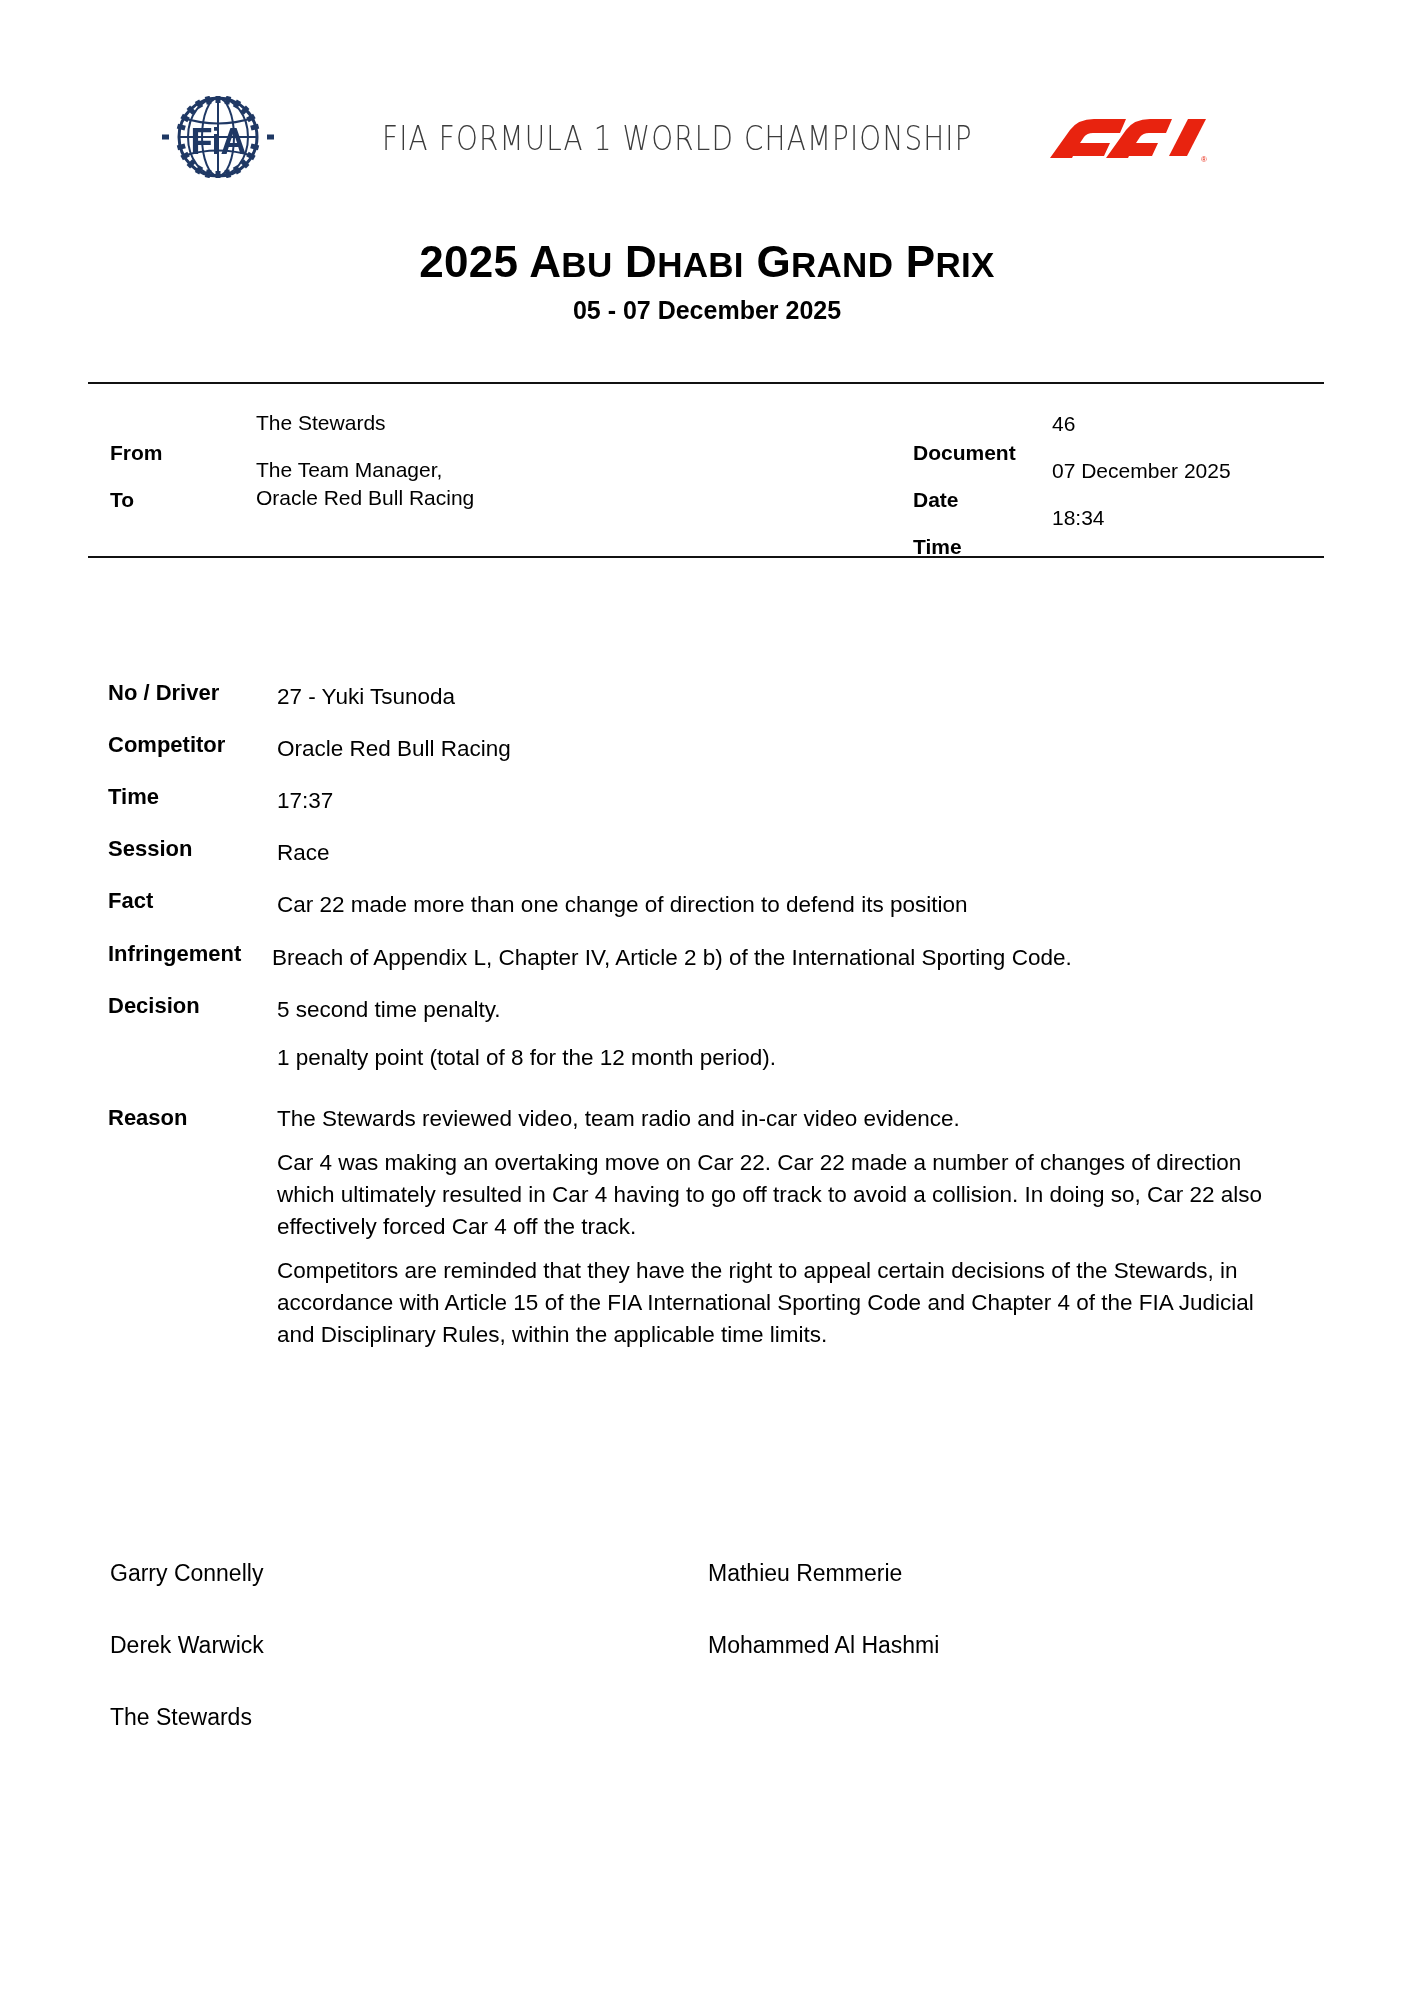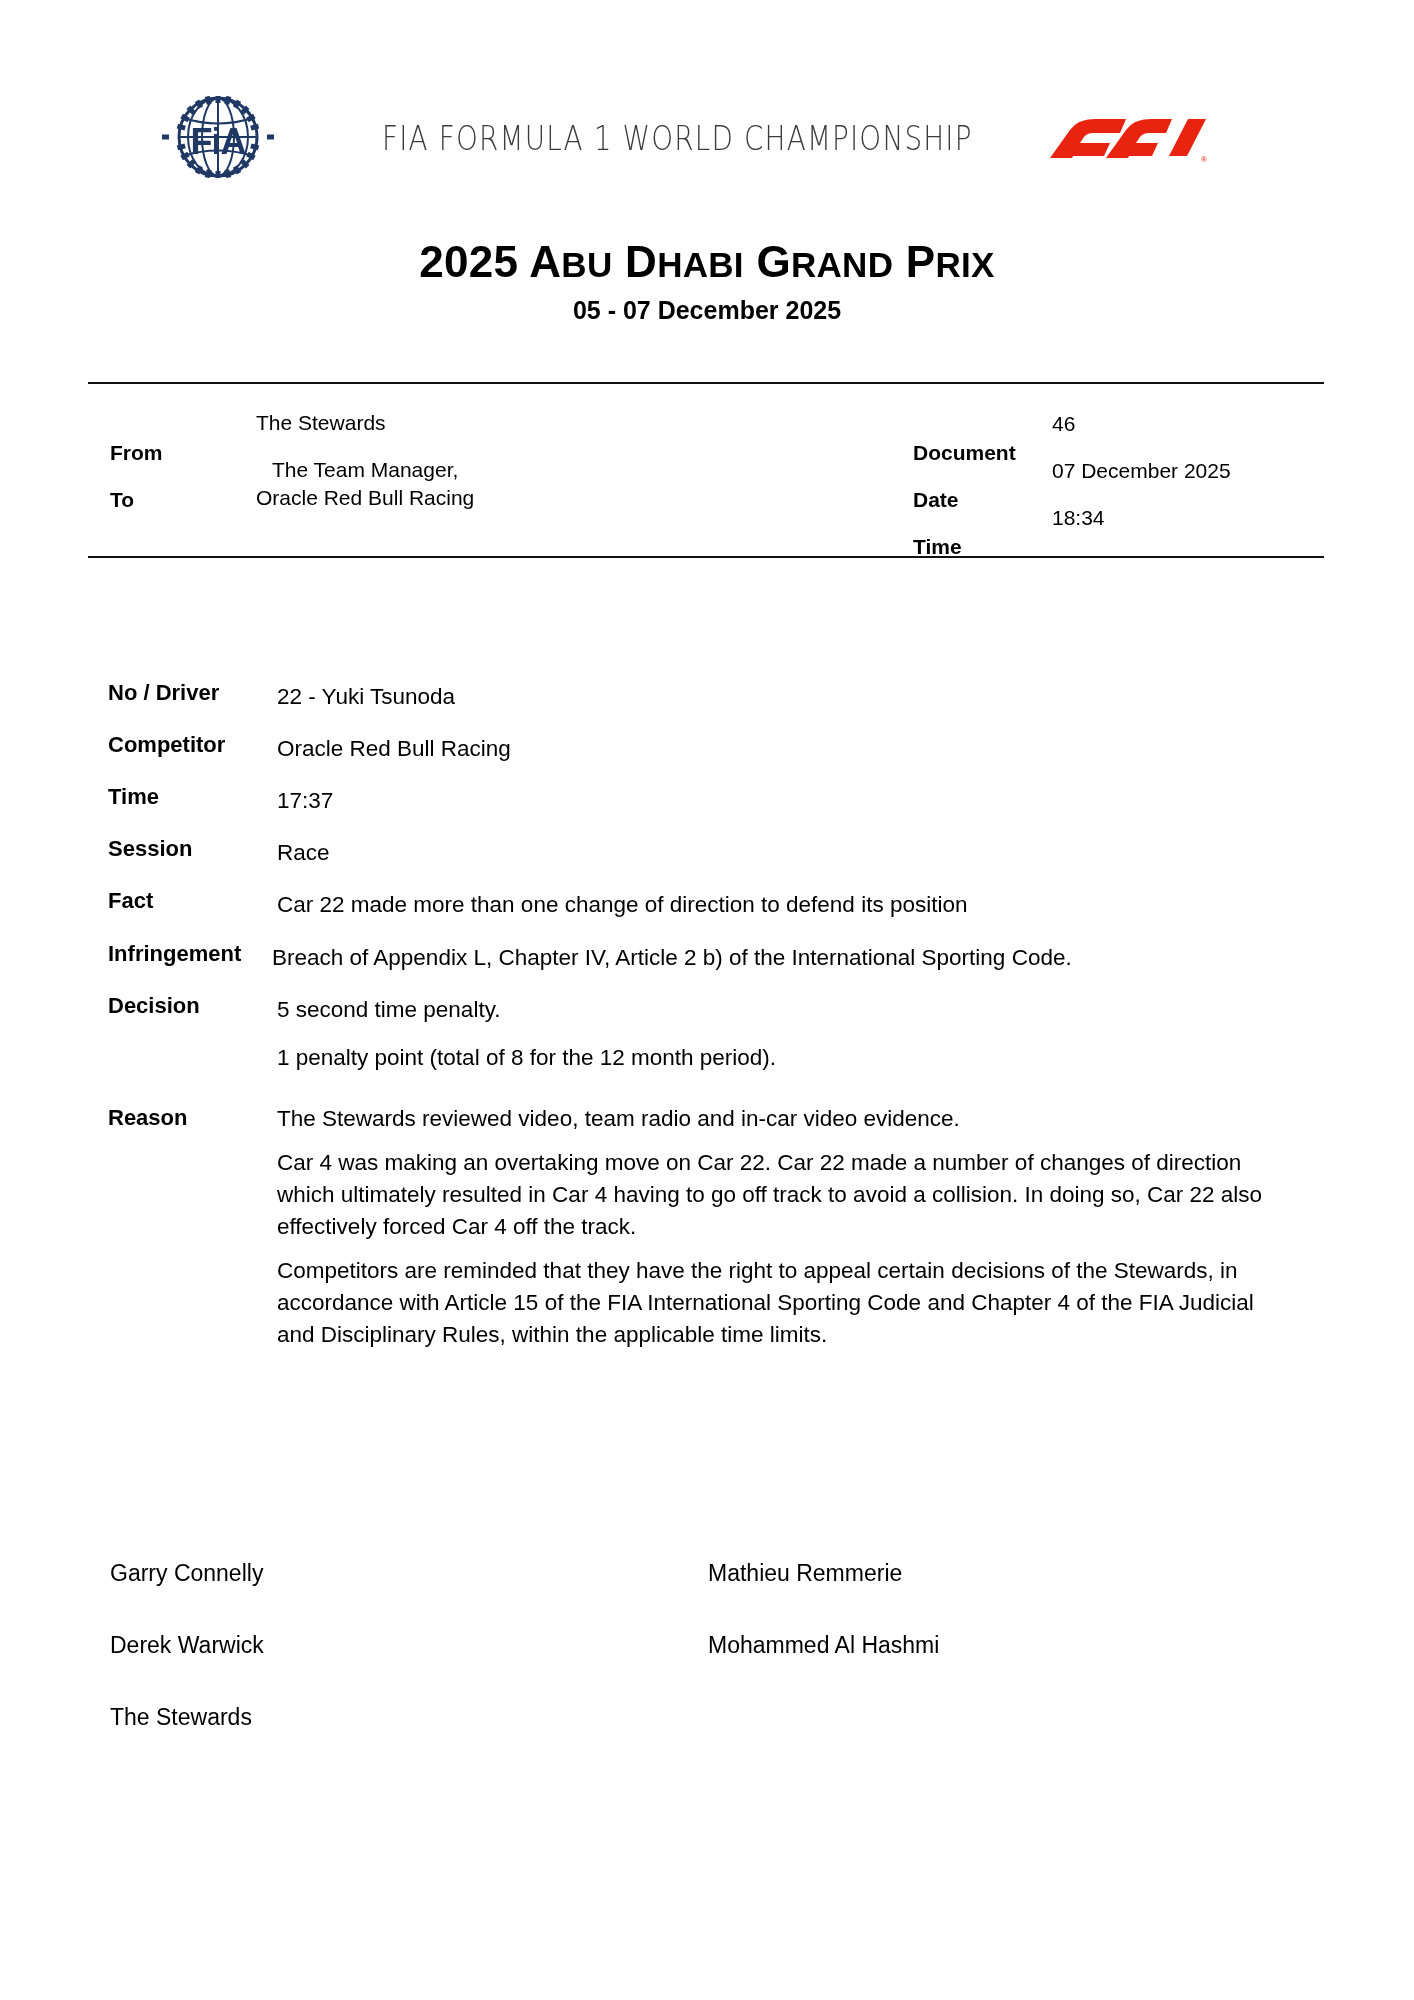--- a/index.html
+++ b/index.html
@@ -113,21 +113,21 @@
   }
   .meta-value {
     position: absolute;
     font-size: 21px;
     white-space: pre;
     line-height: 1.35;
   }
   .m-from-l   { left: 110px; top: 10px; }
   .m-from-v   { left: 256px; top: 11px; }
   .m-to-l     { left: 110px; top: 57px; }
-  .m-to-v     { left: 256px; top: 58px; text-align: center; }
+  .m-to-v     { left: 256px; top: 58px; }
   .m-doc-l    { left: 913px; top: 10px; }
   .m-doc-v    { left: 1052px; top: 12px; }
   .m-date-l   { left: 913px; top: 57px; }
   .m-date-v   { left: 1052px; top: 59px; }
   .m-time-l   { left: 913px; top: 104px; }
   .m-time-v   { left: 1052px; top: 106px; }
 
   
   .intro {
     position: absolute;
@@ -308,21 +308,21 @@
     <span class="meta-value m-date-v">07 December 2025</span>
 
     <span class="meta-label m-time-l">Time</span>
     <span class="meta-value m-time-v">18:34</span>
   </div>
 
 
   <div class="rows">
 
     <span class="row-label r-driver-l">No / Driver</span>
-    <span class="row-value r-driver-v">22 - Yuki Tsunoda</span>
+    <span class="row-value r-driver-v">27 - Yuki Tsunoda</span>
 
     <span class="row-label r-comp-l">Competitor</span>
     <span class="row-value r-comp-v">Oracle Red Bull Racing</span>
 
     <span class="row-label r-time-l">Time</span>
     <span class="row-value r-time-v">17:37</span>
 
     <span class="row-label r-sess-l">Session</span>
     <span class="row-value r-sess-v">Race</span>
 

